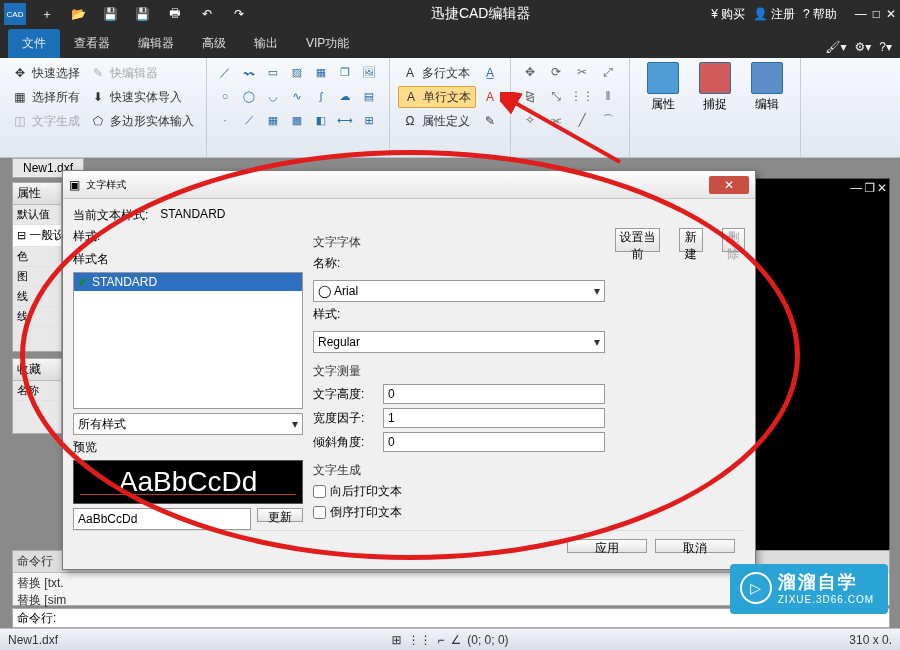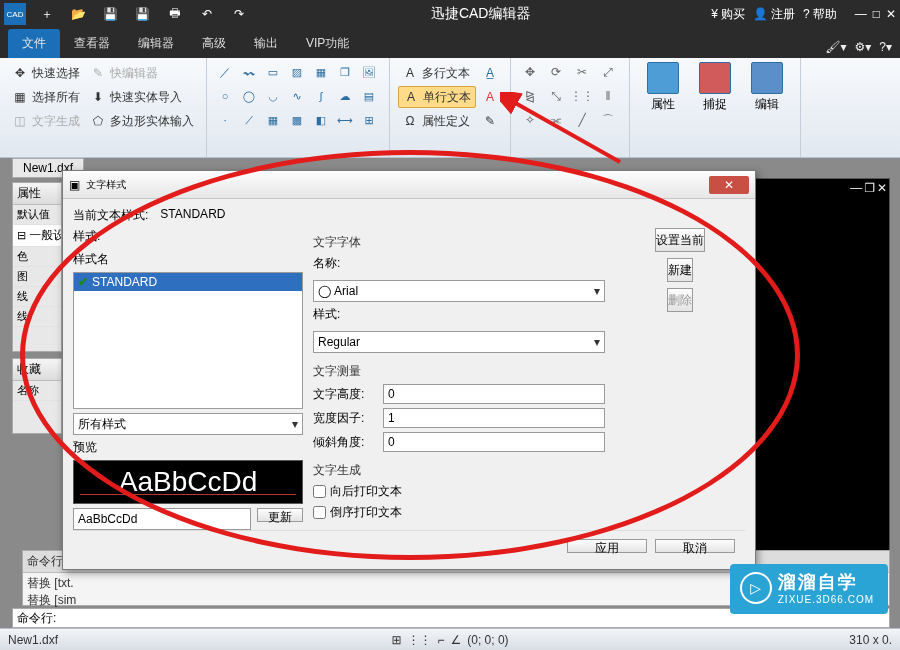--- a/index.html
+++ b/index.html
@@ -40,21 +40,21 @@
 .tool-grid .cell { width: 22px; height: 20px; display: flex; align-items: center; justify-content: center; color: #666; font-size: 12px; }
 
 
 .workspace { position: absolute; top: 158px; left: 0; right: 0; bottom: 22px; background: #8a8a8a; }
 .filetab { position: absolute; top: 0; left: 12px; background: #e8e8e8; border: 1px solid #aaa; padding: 2px 10px; font-size: 12px; }
 .leftpanel { position: absolute; left: 12px; top: 24px; width: 50px; background: #e8e8e8; border: 1px solid #aaa; }
 .leftpanel .hdr { background: linear-gradient(#f5f5f5,#dcdcdc); padding: 2px 4px; border-bottom: 1px solid #bbb; }
 .leftpanel .row { padding: 2px 4px; border-bottom: 1px solid #e2e2e2; font-size: 11px; white-space: nowrap; overflow: hidden; }
 .canvas { position: absolute; top: 20px; left: 66px; right: 10px; bottom: 60px; background: #000; border: 1px solid #555; }
 .canvas-ctrls { position: absolute; top: 2px; right: 2px; display: flex; gap: 2px; color: #eee; font-size: 11px; }
-.cmd-area { position: absolute; bottom: 22px; left: 12px; right: 10px; height: 56px; background: #f4f4f4; border: 1px solid #aaa; font-size: 11px; padding: 2px 4px; color: #333; margin-left: 10px; }
+.cmd-area { position: absolute; bottom: 22px; left: 12px; right: 10px; height: 56px; background: #f4f4f4; border: 1px solid #aaa; font-size: 11px; padding: 2px 4px; color: #333; }
 .cmd-area .hdr { background: #ddd; margin: -2px -4px 2px; padding: 2px 4px; border-bottom: 1px solid #bbb; }
 .cmd-line { position: absolute; bottom: 0; left: 12px; right: 10px; height: 20px; background: #fff; border: 1px solid #aaa; display: flex; align-items: center; padding: 0 4px; font-size: 11px; }
 
 
 .statusbar { position: absolute; bottom: 0; left: 0; right: 0; height: 22px; background: linear-gradient(#f2f4f7,#d9dee6); border-top: 1px solid #b6bfc9; display: flex; align-items: center; padding: 0 8px; font-size: 11px; color: #333; gap: 10px; }
 .statusbar .mid { position: absolute; left: 50%; transform: translateX(-50%); display: flex; align-items: center; gap: 6px; }
 
 
 .dialog { position: absolute; left: 62px; top: 170px; width: 694px; height: 400px; background: #f0f0f0; border: 1px solid #7a7a7a; box-shadow: 2px 3px 8px rgba(0,0,0,0.4); z-index: 10; }
 .dlg-title { height: 28px; background: linear-gradient(#fdfdfd,#e6e6e6); border-bottom: 1px solid #c6c6c6; display: flex; align-items: center; padding: 0 6px; }
@@ -71,21 +71,21 @@
 .preview-box { background: #000; color: #fff; height: 44px; display: flex; align-items: center; justify-content: center; font-size: 28px; font-family: Arial; border: 1px solid #555; margin-top: 4px; position: relative; }
 .preview-box::after { content: ""; position: absolute; left: 6px; right: 6px; bottom: 8px; border-bottom: 1px solid #b33; }
 .preview-row { display: flex; gap: 6px; margin-top: 4px; }
 .preview-row input { flex: 1; border: 1px solid #9a9a9a; height: 22px; padding: 0 4px; }
 .sm-btn { border: 1px solid #9a9a9a; background: linear-gradient(#fdfdfd,#e4e4e4); height: 14px; padding: 0 10px; }
 .dlg-mid { flex: 1; display: flex; flex-direction: column; gap: 4px; }
 .group-lbl { color: #333; margin-top: 6px; }
 .field-row { display: flex; align-items: center; gap: 6px; }
 .field-row label { width: 64px; }
 .txt { background: #fff; border: 1px solid #9a9a9a; height: 20px; padding: 0 4px; flex: 1; }
-.dlg-right { width: 130px; display: flex; flex-direction: column; gap: 6px; align-items: center; }
+.dlg-right { width: 130px; display: flex; flex-direction: row; gap: 19px; }
 .wide-btn { border: 1px solid #9a9a9a; background: linear-gradient(#fdfdfd,#e4e4e4); height: 24px; }
 .wide-btn.disabled { color: #999; }
 .dlg-foot { display: flex; justify-content: flex-end; gap: 8px; padding: 8px 10px; border-top: 1px solid #ddd; }
 .cb-row { display: flex; align-items: center; gap: 4px; }
 
 
 .annot-ellipse { position: absolute; left: 20px; top: 150px; width: 780px; height: 410px; border: 5px solid #e21b1b; border-radius: 50%; z-index: 20; pointer-events: none; }
 .annot-arrow { position: absolute; left: 500px; top: 92px; width: 130px; height: 80px; z-index: 20; pointer-events: none; }
 
 

